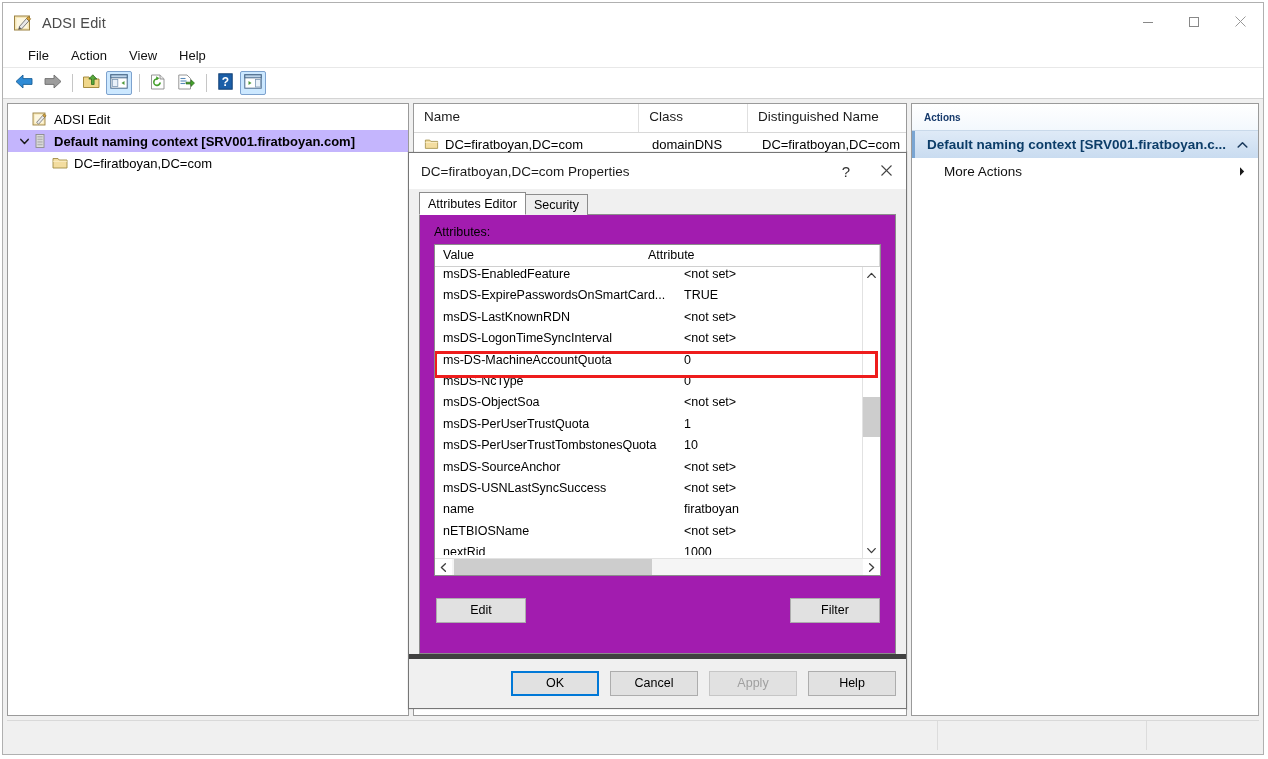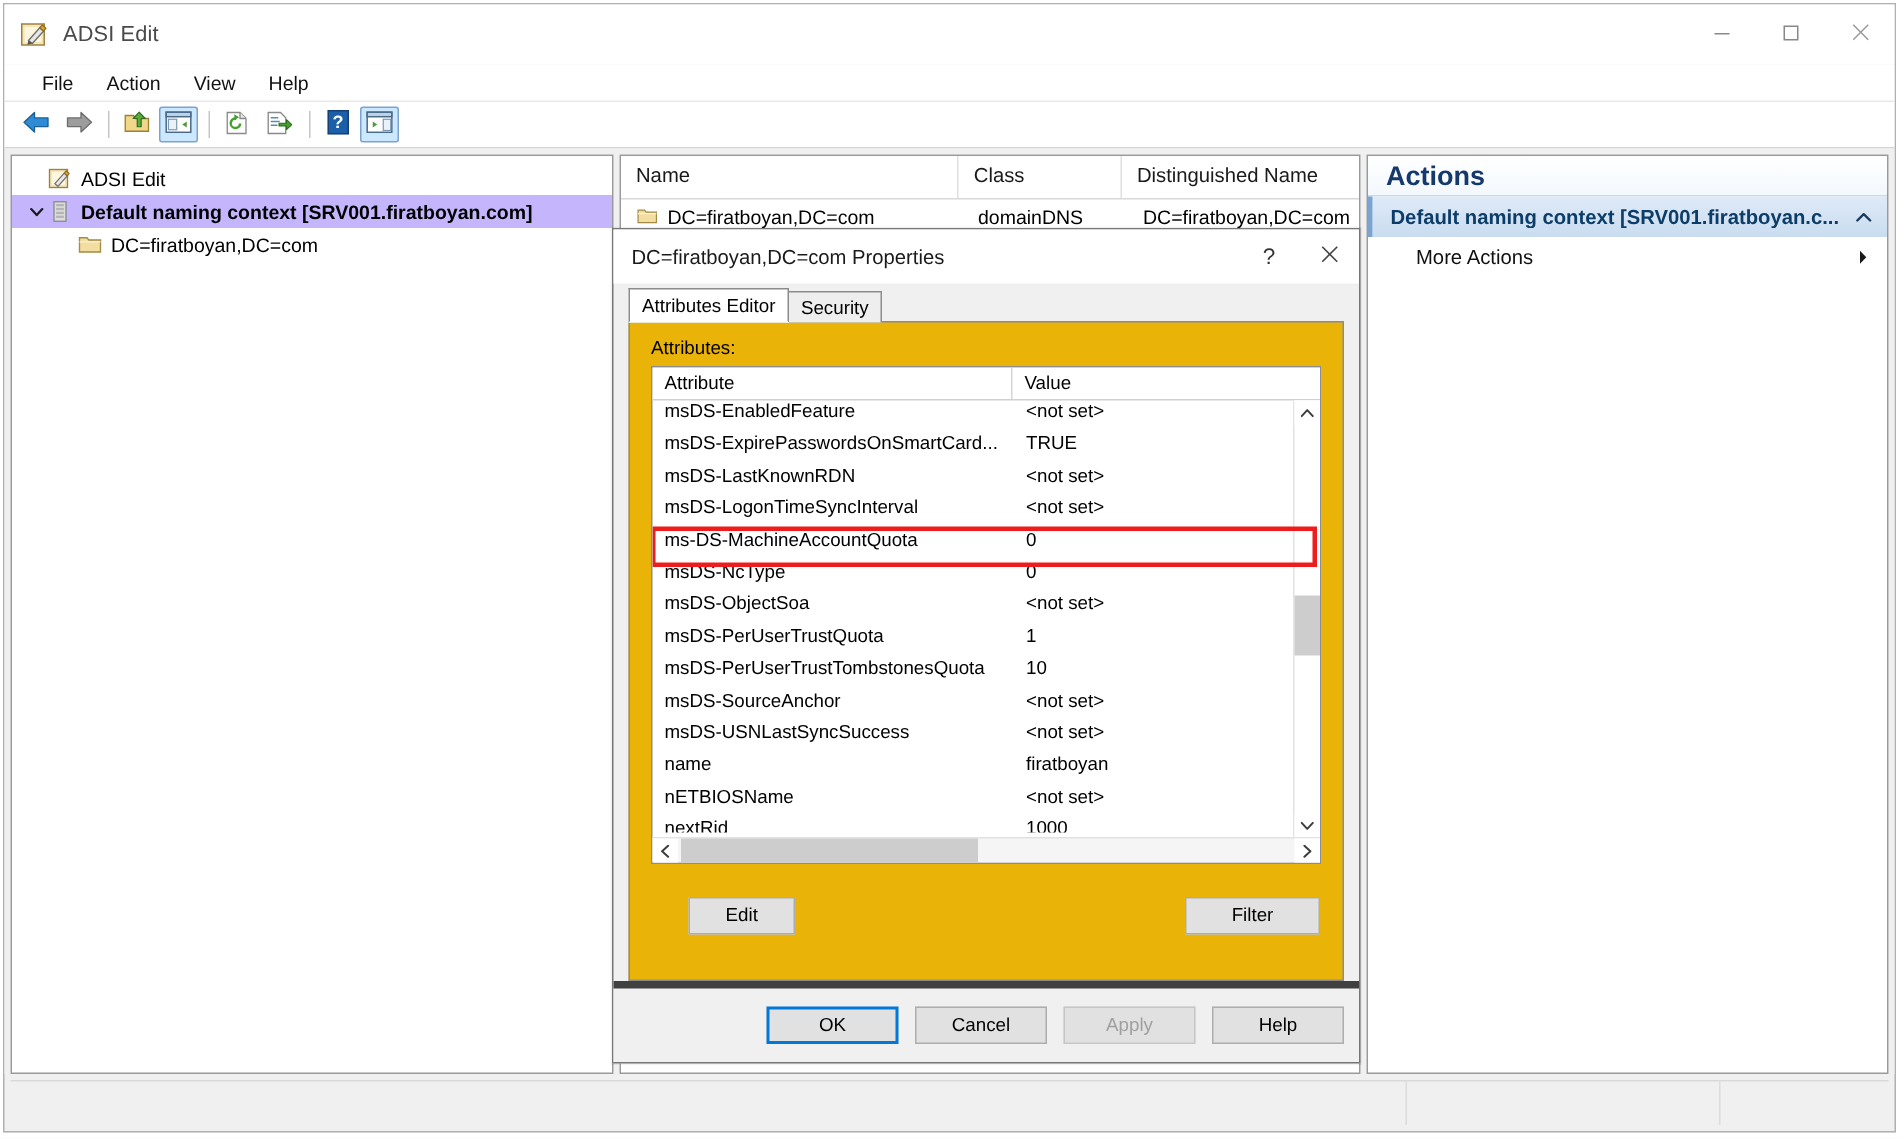--- a/index.html
+++ b/index.html
@@ -197,21 +197,21 @@
     background: #ffffff;
     border: 1px solid #9a9a9a;
     box-sizing: border-box;
     flex: 0 0 auto;
     overflow: hidden;
   }
   .actions-title {
     height: 26px;
     display: flex; align-items: center;
     padding-left: 12px;
-    font-size: 18px;
+    font-size: 10px;
     font-weight: bold;
     color: #15396b;
     background: linear-gradient(to bottom, #ffffff 0%, #f3f8fd 100%);
     border-bottom: 1px solid #c9d9ea;
     cursor: default;
   }
   .actions-group {
     height: 27px;
     display: flex;
     align-items: center;
@@ -315,21 +315,21 @@
     cursor: default;
     color: #000;
   }
   .tab.active {
     background: #ffffff;
     height: 23px;
     border-bottom: 1px solid #ffffff;
     z-index: 4;
   }
   .tab-panel {
-    background: #eab308;
+    background: #a21caf;
     border: 1px solid #8c8c8c;
     margin-top: -1px;
     height: 440px;
     box-sizing: border-box;
     position: relative;
     padding: 10px 14px 0 14px;
   }
   .field-label {
     font-size: 12.5px;
     color: #000;
@@ -713,22 +713,22 @@
       <div class="tab active">Attributes Editor</div>
       <div class="tab">Security</div>
     </div>
 
     <div class="tab-panel">
       <div class="field-label">Attributes:</div>
 
       <div class="attr-listview">
 
         <div class="attr-header">
+          <div class="ah-cell" style="flex:1 1 auto;border-right:none;">Value</div>
           <div class="ah-cell" style="width:240px;">Attribute</div>
-          <div class="ah-cell" style="flex:1 1 auto;border-right:none;">Value</div>
         </div>
 
         <div class="attr-rows" id="attr-rows">
 
           <div class="attr-row">
               <div class="ar-name">msDS-EnabledFeature</div>
               <div class="ar-val">&lt;not set&gt;</div>
             </div>
             <div class="attr-row">
               <div class="ar-name">msDS-ExpirePasswordsOnSmartCard...</div>
@@ -808,21 +808,21 @@
           <div class="h-thumb" style="left:19px;width:198px;"></div>
           <div class="sb-arrow" style="position:absolute;right:0;top:0;">
             <svg width="7" height="9" viewBox="0 0 7 9">
                 <path d="M1.6 0.8 L5.6 4.5 L1.6 8.2" fill="none" stroke="#3c3c3c" stroke-width="1.3" stroke-linecap="round" stroke-linejoin="round"></path>
               </svg>
           </div>
         </div>
       </div>
 
       <div style="margin-top:22px;display:flex;align-items:center;">
-        <button class="btn" style="width:71px;margin-left:25px;">Edit</button>
+        <button class="btn" style="width:90px;margin-left:2px;">Edit</button>
         <div style="flex:1 1 auto;"></div>
         <button class="btn" style="width:90px;margin-right:1px;">Filter</button>
       </div>
     </div>
 
     <div class="dlg-footer">
       <button class="btn default">OK</button>
       <button class="btn">Cancel</button>
       <button class="btn disabled">Apply</button>
       <button class="btn">Help</button>

